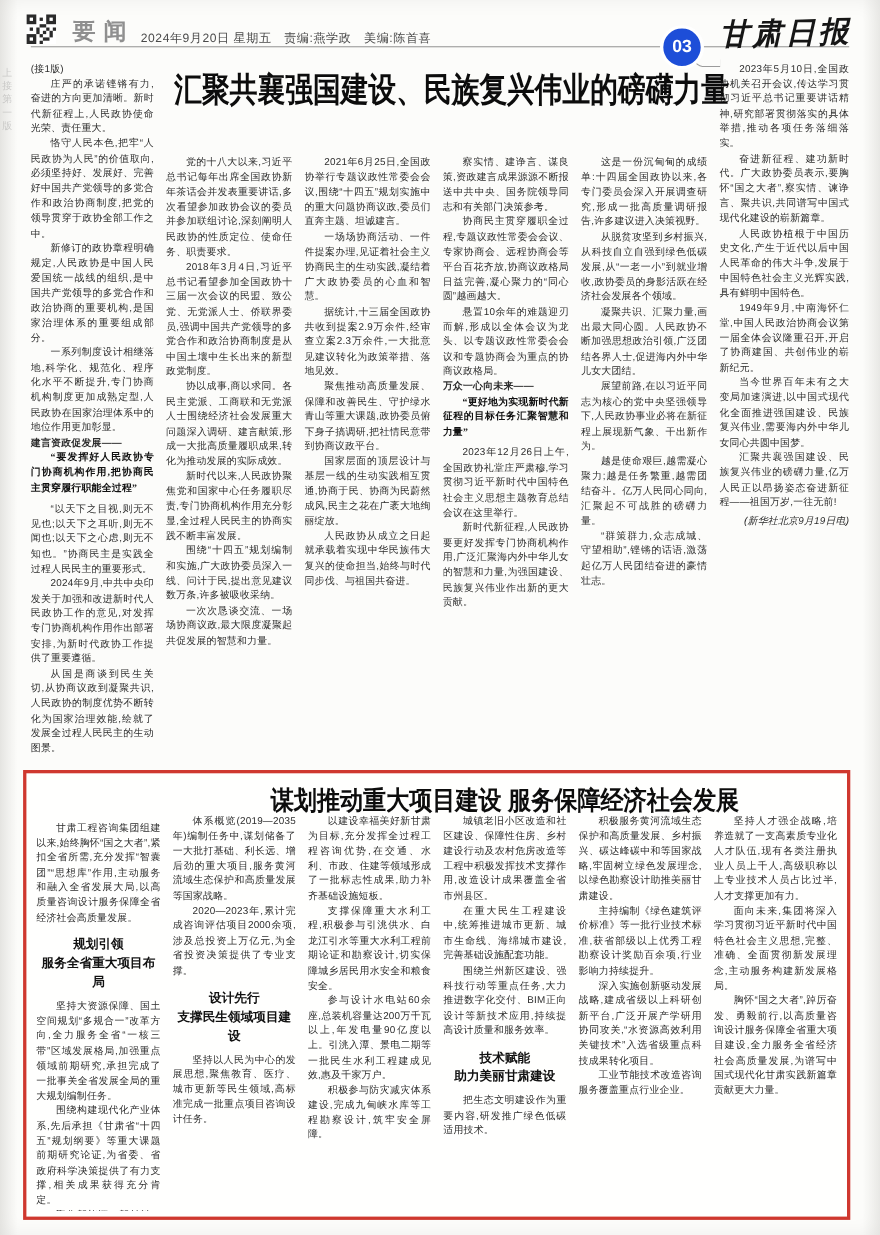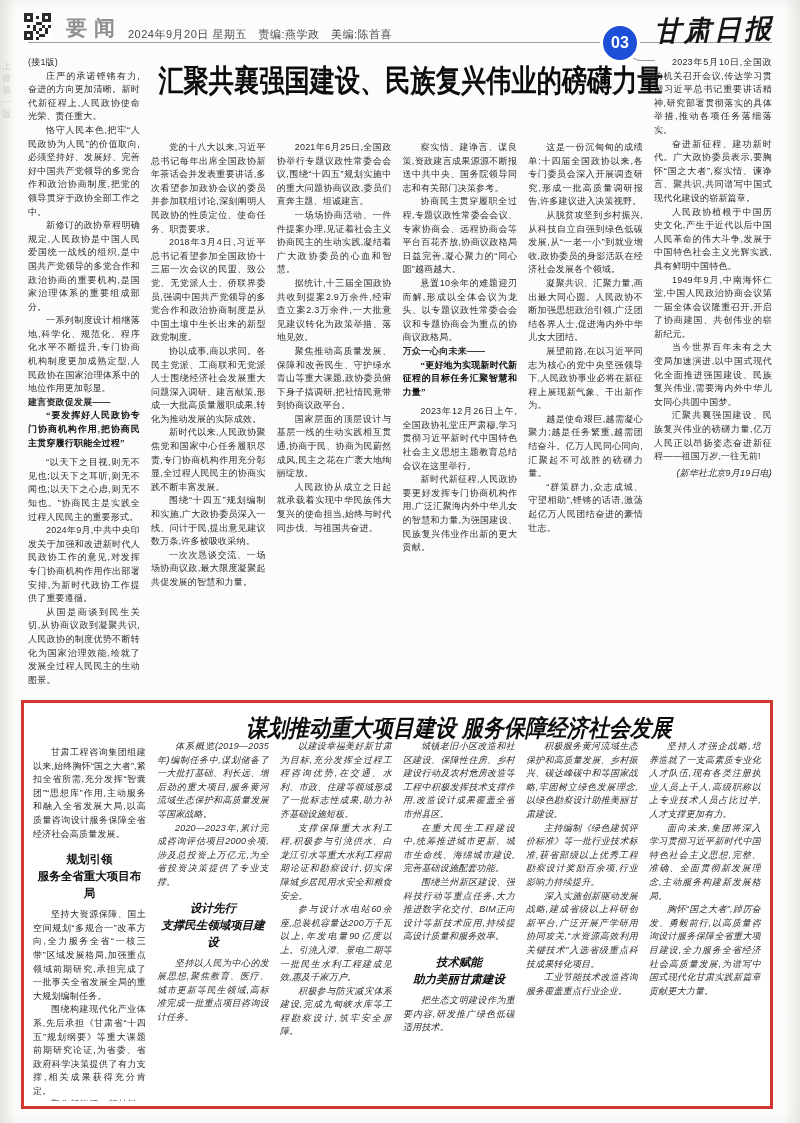--- a/index.html
+++ b/index.html
@@ -81,21 +81,21 @@
     font-style:italic;margin-top:3px !important;
   }
   
   .red-box{
     position:absolute;left:21px;top:700px;width:752px;height:409px;
     border:3px solid #cf382f;background:#fffffe;
     padding:5px 9px;box-sizing:border-box;
   }
   .box-flex{display:flex;gap:11px;height:100%;}
   .box-left{width:113px;height:100%;overflow:hidden;padding-top:38px;box-sizing:border-box;}
-  .box-right{flex:1;display:flex;flex-direction:column;min-width:0;font-style:italic;}
+  .box-right{flex:1;display:flex;flex-direction:column;min-width:0;}
   .box-headline{
     margin:4px 0 0;text-align:center;font-size:21px;font-weight:900;color:#0d0d0d;
     white-space:nowrap;transform:scaleY(1.12);transform-origin:center top;
   }
   .box-byline{
     text-align:center;font-size:10px;font-weight:bold;color:#222;
     margin:12px 0 10px;
   }
   .box-cols{display:flex;gap:11px;flex:1;overflow:hidden;}
   .box-cols .ncol{flex:1;height:100%;}

